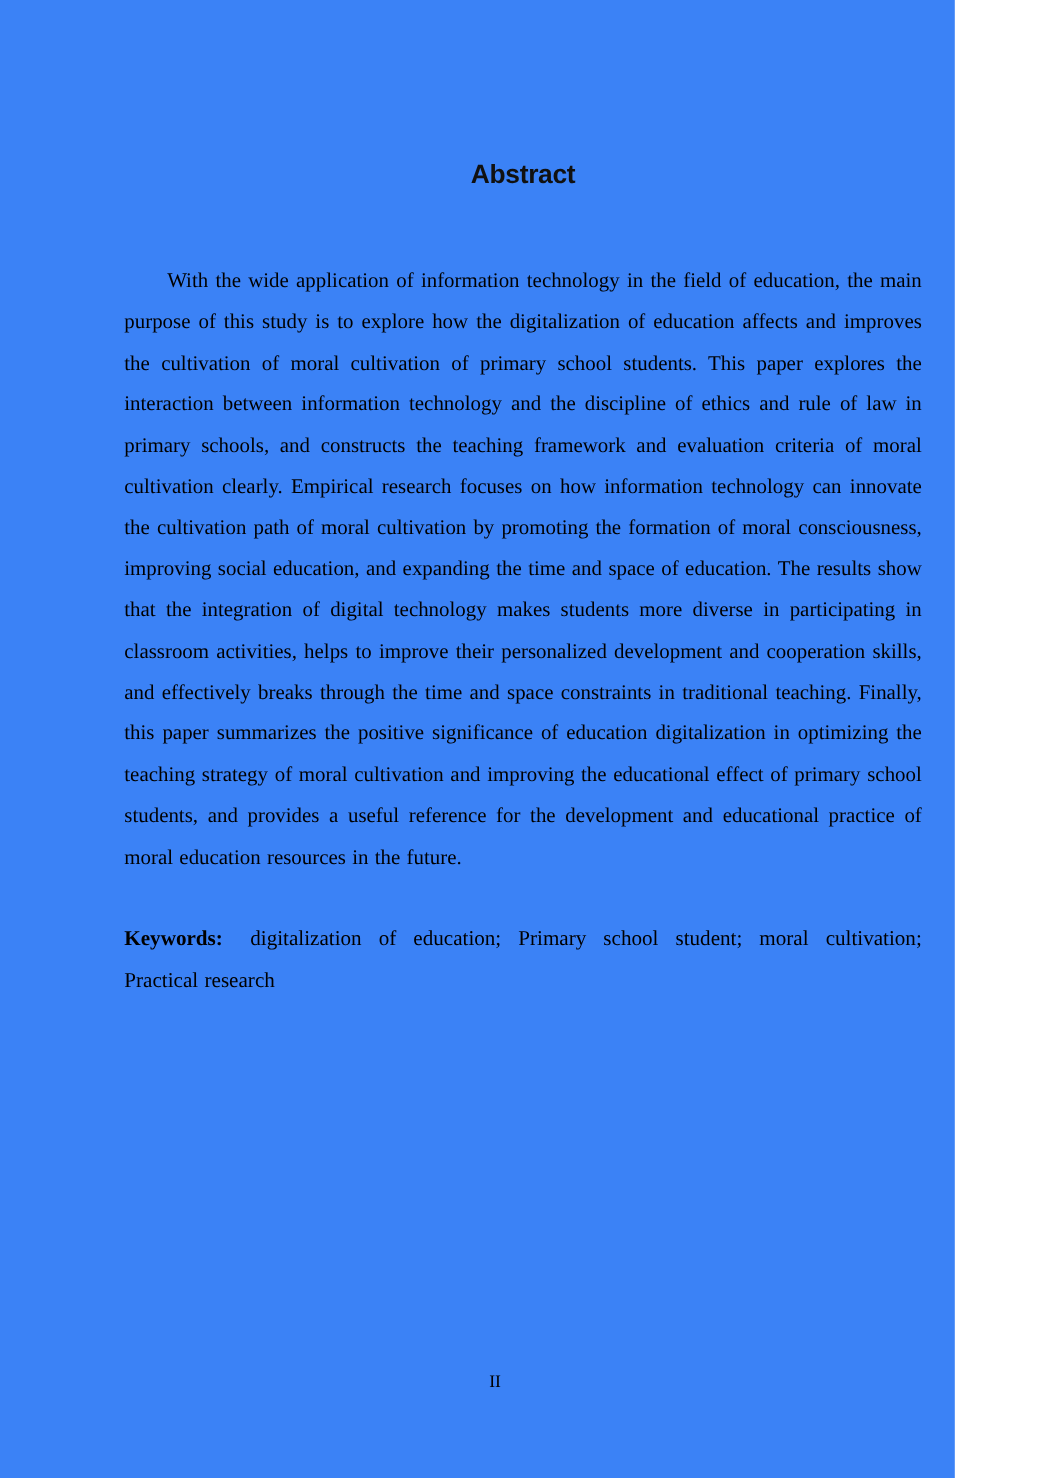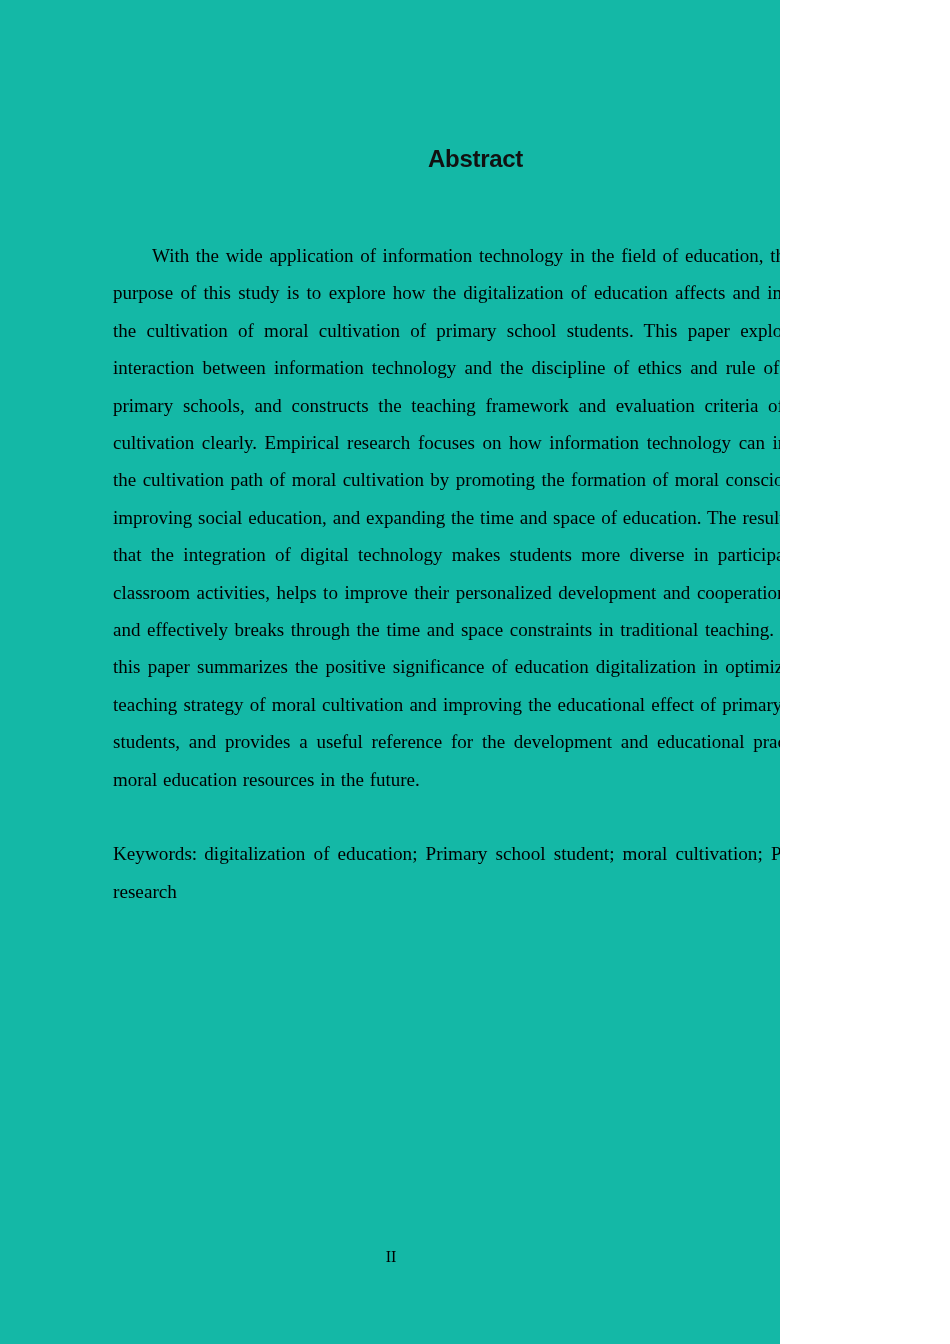--- a/index.html
+++ b/index.html
@@ -2,23 +2,23 @@
 <html><head>
 <meta charset="utf-8">
 <style>
   html, body {
     margin: 0;
     padding: 0;
     background: #ffffff;
   }
   .page {
     position: relative;
-    width: 780px;
+    width: 868px;
     height: 1344px;
-    background: #14b8a6;
+    background: #3b82f6;
     overflow: hidden;
     font-family: "Liberation Serif", serif;
     color: #000000;
   }
   .content {
     position: absolute;
     left: 113px;
     width: 725px;
     top: 0;
   }
@@ -42,27 +42,27 @@
     word-spacing: 1px;
   }
   .keywords {
     margin: 37px 0 0 0;
     font-size: 19.2px;
     line-height: 37.4px;
     text-align: justify;
     word-spacing: 1px;
   }
   .kw-label {
-    font-weight: normal;
-    margin-right: 7px;
+    font-weight: bold;
+    margin-right: 25px;
   }
   .page-number {
     position: absolute;
     top: 1248px;
-    left: 1px;
+    left: 16px;
     width: 100%;
     text-align: center;
     font-size: 16px;
     line-height: 18px;
     font-family: "Liberation Serif", serif;
     color: #000000;
   }
 </style>
 </head>
 <body>

